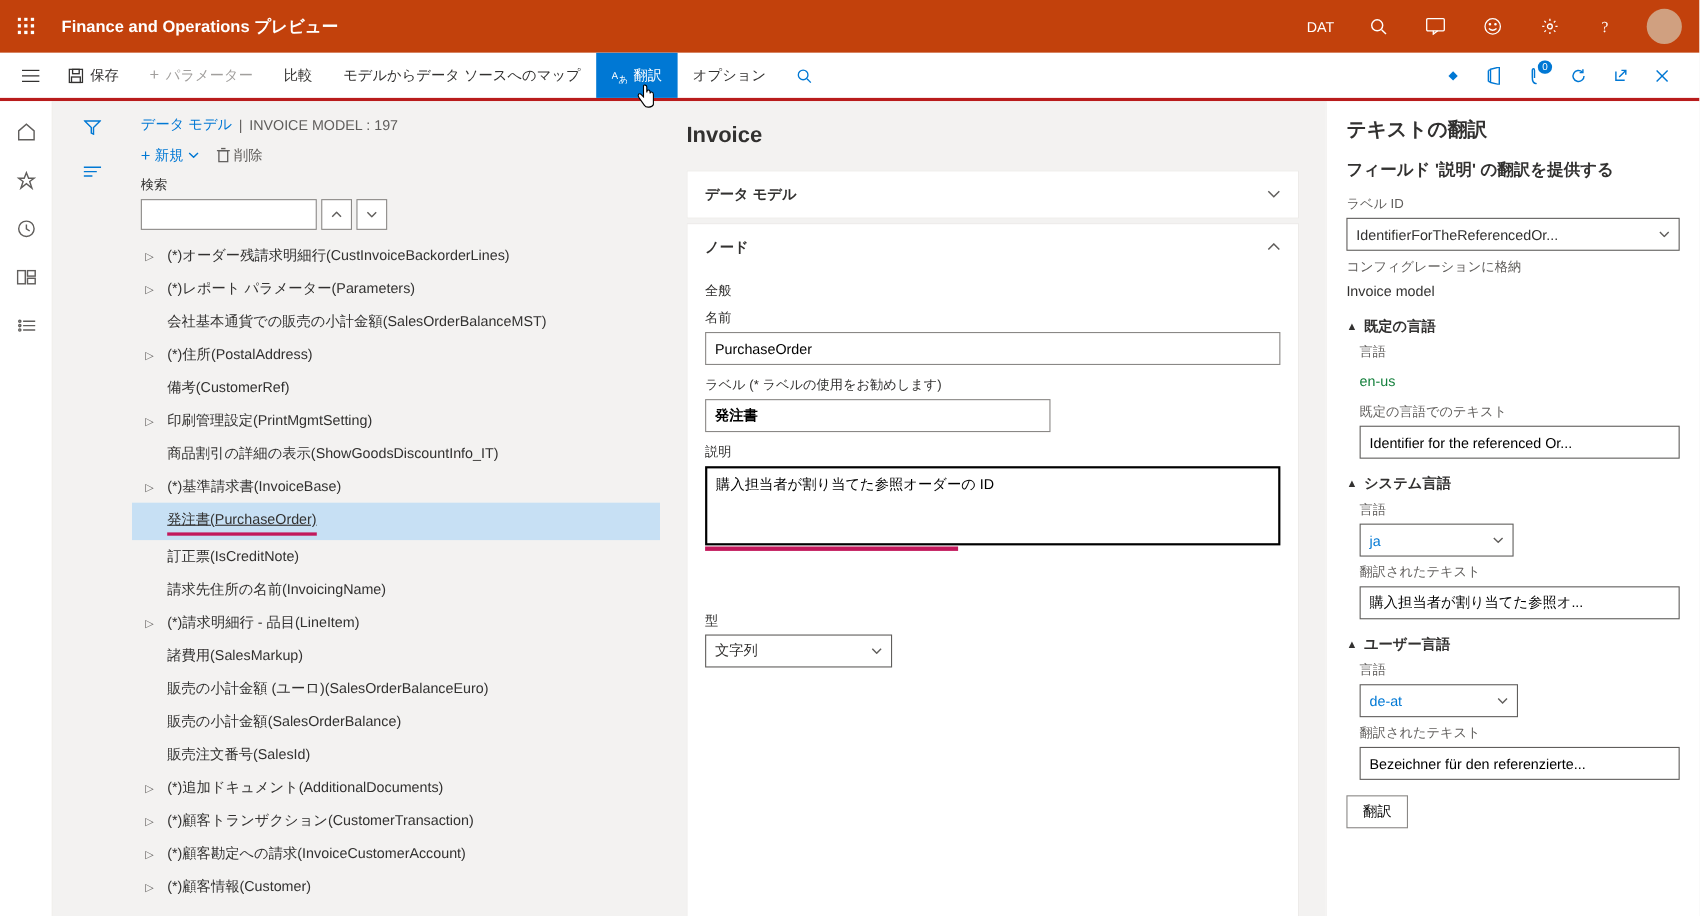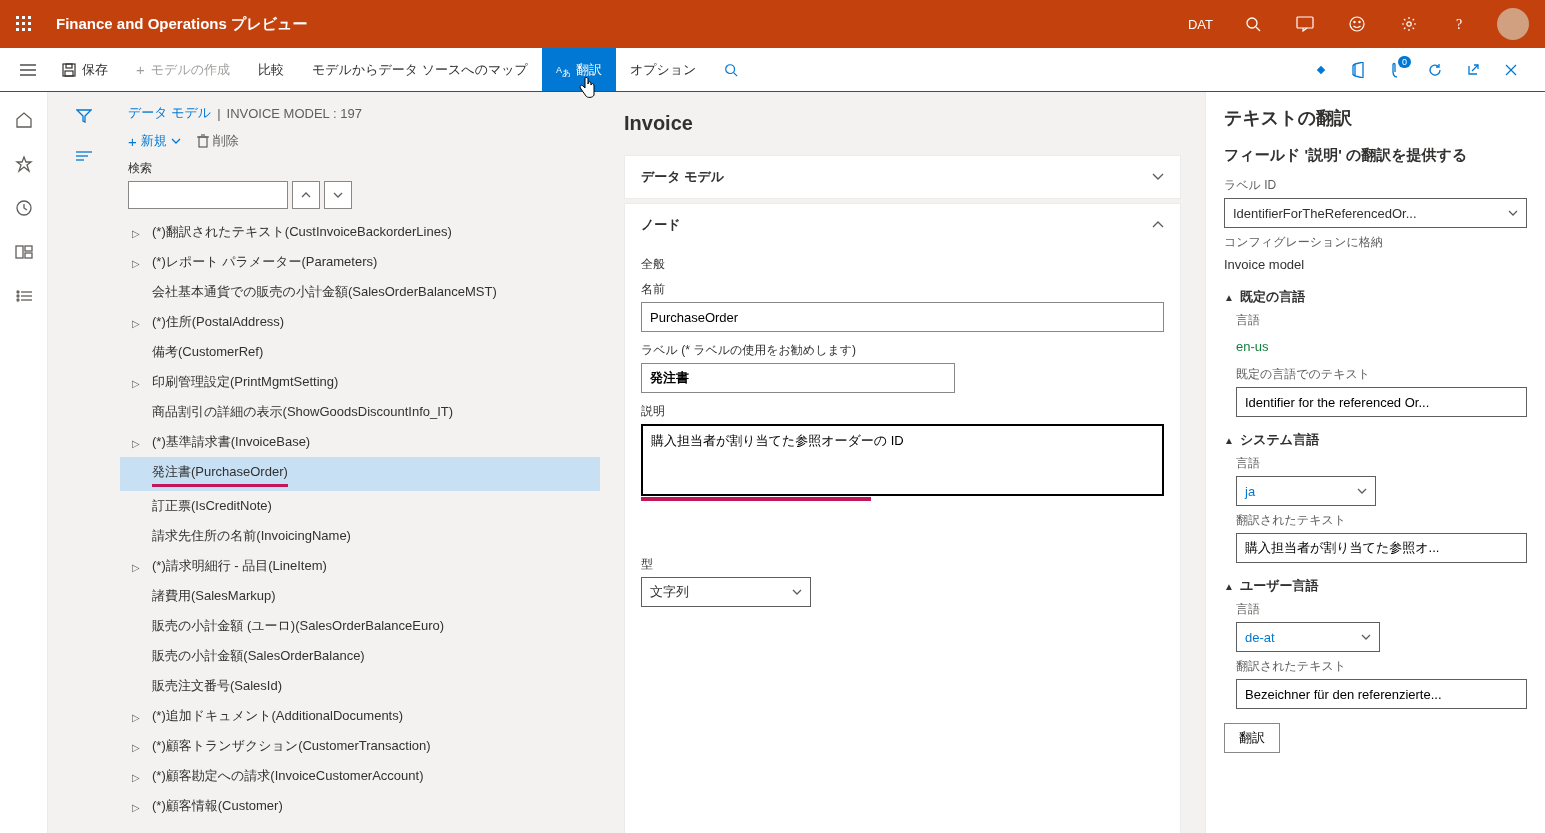--- a/index.html
+++ b/index.html
@@ -8,21 +8,21 @@
 
 .header-bar { height: 48px; background: #c2410c; color: #fff; display: flex; align-items: center; padding: 0 8px; }
 .header-bar .waffle { width: 32px; display:flex; align-items:center; justify-content:center; font-size:16px; }
 .header-bar .title { margin-left: 16px; font-size: 15px; font-weight: 600; }
 .header-bar .right { margin-left: auto; display:flex; align-items:center; gap:4px; }
 .header-bar .icon-btn { width:48px; height:48px; display:flex; align-items:center; justify-content:center; cursor:pointer; }
 .header-bar .company { font-size:13px; padding:0 12px; }
 .header-bar .avatar { width:32px; height:32px; border-radius:50%; background:#d0a080; margin:0 8px; }
 
 
-.command-bar { height: 44px; background:#fff; border-bottom:1px solid #b91c1c; display:flex; align-items:center; padding:0 8px;text-align:center; }
+.command-bar { height: 44px; background:#fff; border-bottom:3px solid #b91c1c; display:flex; align-items:center; padding:0 8px;text-align:center; }
 .command-bar .left-toggle { width:40px; display:flex; justify-content:center; align-items:center; height:100%; }
 .command-bar .cmd { padding:0 14px; height:100%; display:flex; align-items:center; gap:6px; color:#323130; cursor:pointer; }
 .command-bar .cmd.active { background:#0078d4; color:#fff; }
 .command-bar .cmd-icons-right { margin-left:auto; display:flex; align-items:center; gap:2px; padding-right:8px; }
 .command-bar .ricon { width:36px; height:36px; display:flex; align-items:center; justify-content:center; color:#0078d4; cursor:pointer; position:relative; }
 .command-bar .ricon .badge { position:absolute; top:4px; right:4px; background:#0078d4; color:#fff; border-radius:8px; font-size:9px; padding:0 4px; line-height:12px; }
 
 
 .body { display:flex; height:calc(833px - 48px - 44px); }
 .left-rail { width:48px; background:#fff; border-right:1px solid #edebe9; display:flex; flex-direction:column; align-items:center; padding-top:8px; gap:4px;}
@@ -40,21 +40,21 @@
 .search-row { padding:4px 8px 4px 8px;}
 .search-row .lbl { font-size:12px; color:#323130; display:block; margin-bottom:4px;}
 .search-row .ctrls { display:flex; gap:4px; }
 .search-row input { width:160px; height:28px; border:1px solid #8a8886; padding:0 6px; }
 .search-row .sq { width:28px; height:28px; border:1px solid #8a8886; display:flex; align-items:center; justify-content:center; background:#fff; cursor:pointer;}
 .tree-scroll { flex:1; overflow-y:auto; position:relative; }
 .tree { list-style:none; padding:4px 0; }
 .tree li { padding:4px 6px 4px 32px; position:relative; cursor:default; white-space:nowrap; line-height:22px;}
 .tree li .chev { position:absolute; left:12px; top:6px; width:14px; color:#605e5c; font-size:10px;}
 .tree li.selected { background:#c7e0f4; }
-.tree li.selected .underline { border-bottom:3px solid #c2185b; display:inline-block; padding-bottom:1px;}
+.tree li.selected .underline { border-bottom:3px solid #c2185b; display:inline-block; padding-bottom:1px;text-decoration:underline;}
 .tree-scroll::-webkit-scrollbar { width:8px; }
 .tree-scroll::-webkit-scrollbar-thumb { background:#c8c6c4; border-radius:4px;}
 
 .detail-panel { flex:1; padding:8px 24px; overflow-y:auto; }
 .detail-panel h1 { font-size:20px; font-weight:700; margin:12px 0 20px; }
 .card { background:#fff; border:1px solid #edebe9; margin-bottom:4px; }
 .card-hd { padding:12px 16px; display:flex; align-items:center; justify-content:space-between; cursor:pointer; font-weight:600;}
 .card-body { padding:10px 16px 18px; display:flex; gap:40px;flex-direction:column; }
 .col { flex:0 0 260px; }
 .field { margin-bottom:10px; }
@@ -149,21 +149,21 @@
   <div class="cmd">
     <svg width="14" height="14" viewBox="0 0 14 14" fill="none" stroke="#323130" stroke-width="1.2">
         <rect x="1" y="1" width="12" height="12"></rect>
         <rect x="4" y="1" width="6" height="4"></rect>
         <rect x="3" y="8" width="8" height="5"></rect>
       </svg>
     <span>保存</span>
   </div>
   <div class="cmd" style="color:#a19f9d;">
     <span style="font-size:15px;">+</span>
-    <span>モデルの作成</span>
+    <span>パラメーター</span>
   </div>
   <div class="cmd">
     <span>比較</span>
   </div>
   <div class="cmd">
     <span>モデルからデータ ソースへのマップ</span>
   </div>
   <div class="cmd active">
     <svg width="14" height="14" viewBox="0 0 14 14" fill="none" stroke="#fff" stroke-width="1.2">
         <text x="0" y="10" font-size="9" fill="#fff" stroke="none">A</text>
@@ -309,21 +309,21 @@
             </div>
           <div class="sq">
               <svg width="10" height="6" viewBox="0 0 10 6" fill="none" stroke="#605e5c" stroke-width="1.3">
                 <path d="M1 1 L5 5 L9 1"></path>
               </svg>
             </div>
         </div>
       </div>
       <div class="tree-scroll">
         <ul class="tree" id="tree-root">
-            <li><span class="chev">▷</span><span>(*)翻訳されたテキスト(CustInvoiceBackorderLines)</span></li>
+            <li><span class="chev">▷</span><span>(*)オーダー残請求明細行(CustInvoiceBackorderLines)</span></li>
             <li><span class="chev">▷</span><span>(*)レポート パラメーター(Parameters)</span></li>
             <li><span>会社基本通貨での販売の小計金額(SalesOrderBalanceMST)</span></li>
             <li><span class="chev">▷</span><span>(*)住所(PostalAddress)</span></li>
             <li><span>備考(CustomerRef)</span></li>
             <li><span class="chev">▷</span><span>印刷管理設定(PrintMgmtSetting)</span></li>
             <li><span>商品割引の詳細の表示(ShowGoodsDiscountInfo_IT)</span></li>
             <li><span class="chev">▷</span><span>(*)基準請求書(InvoiceBase)</span></li>
             <li class="selected"><span class="underline">発注書(PurchaseOrder)</span></li>
             <li><span>訂正票(IsCreditNote)</span></li>
             <li><span>請求先住所の名前(InvoicingName)</span></li>

